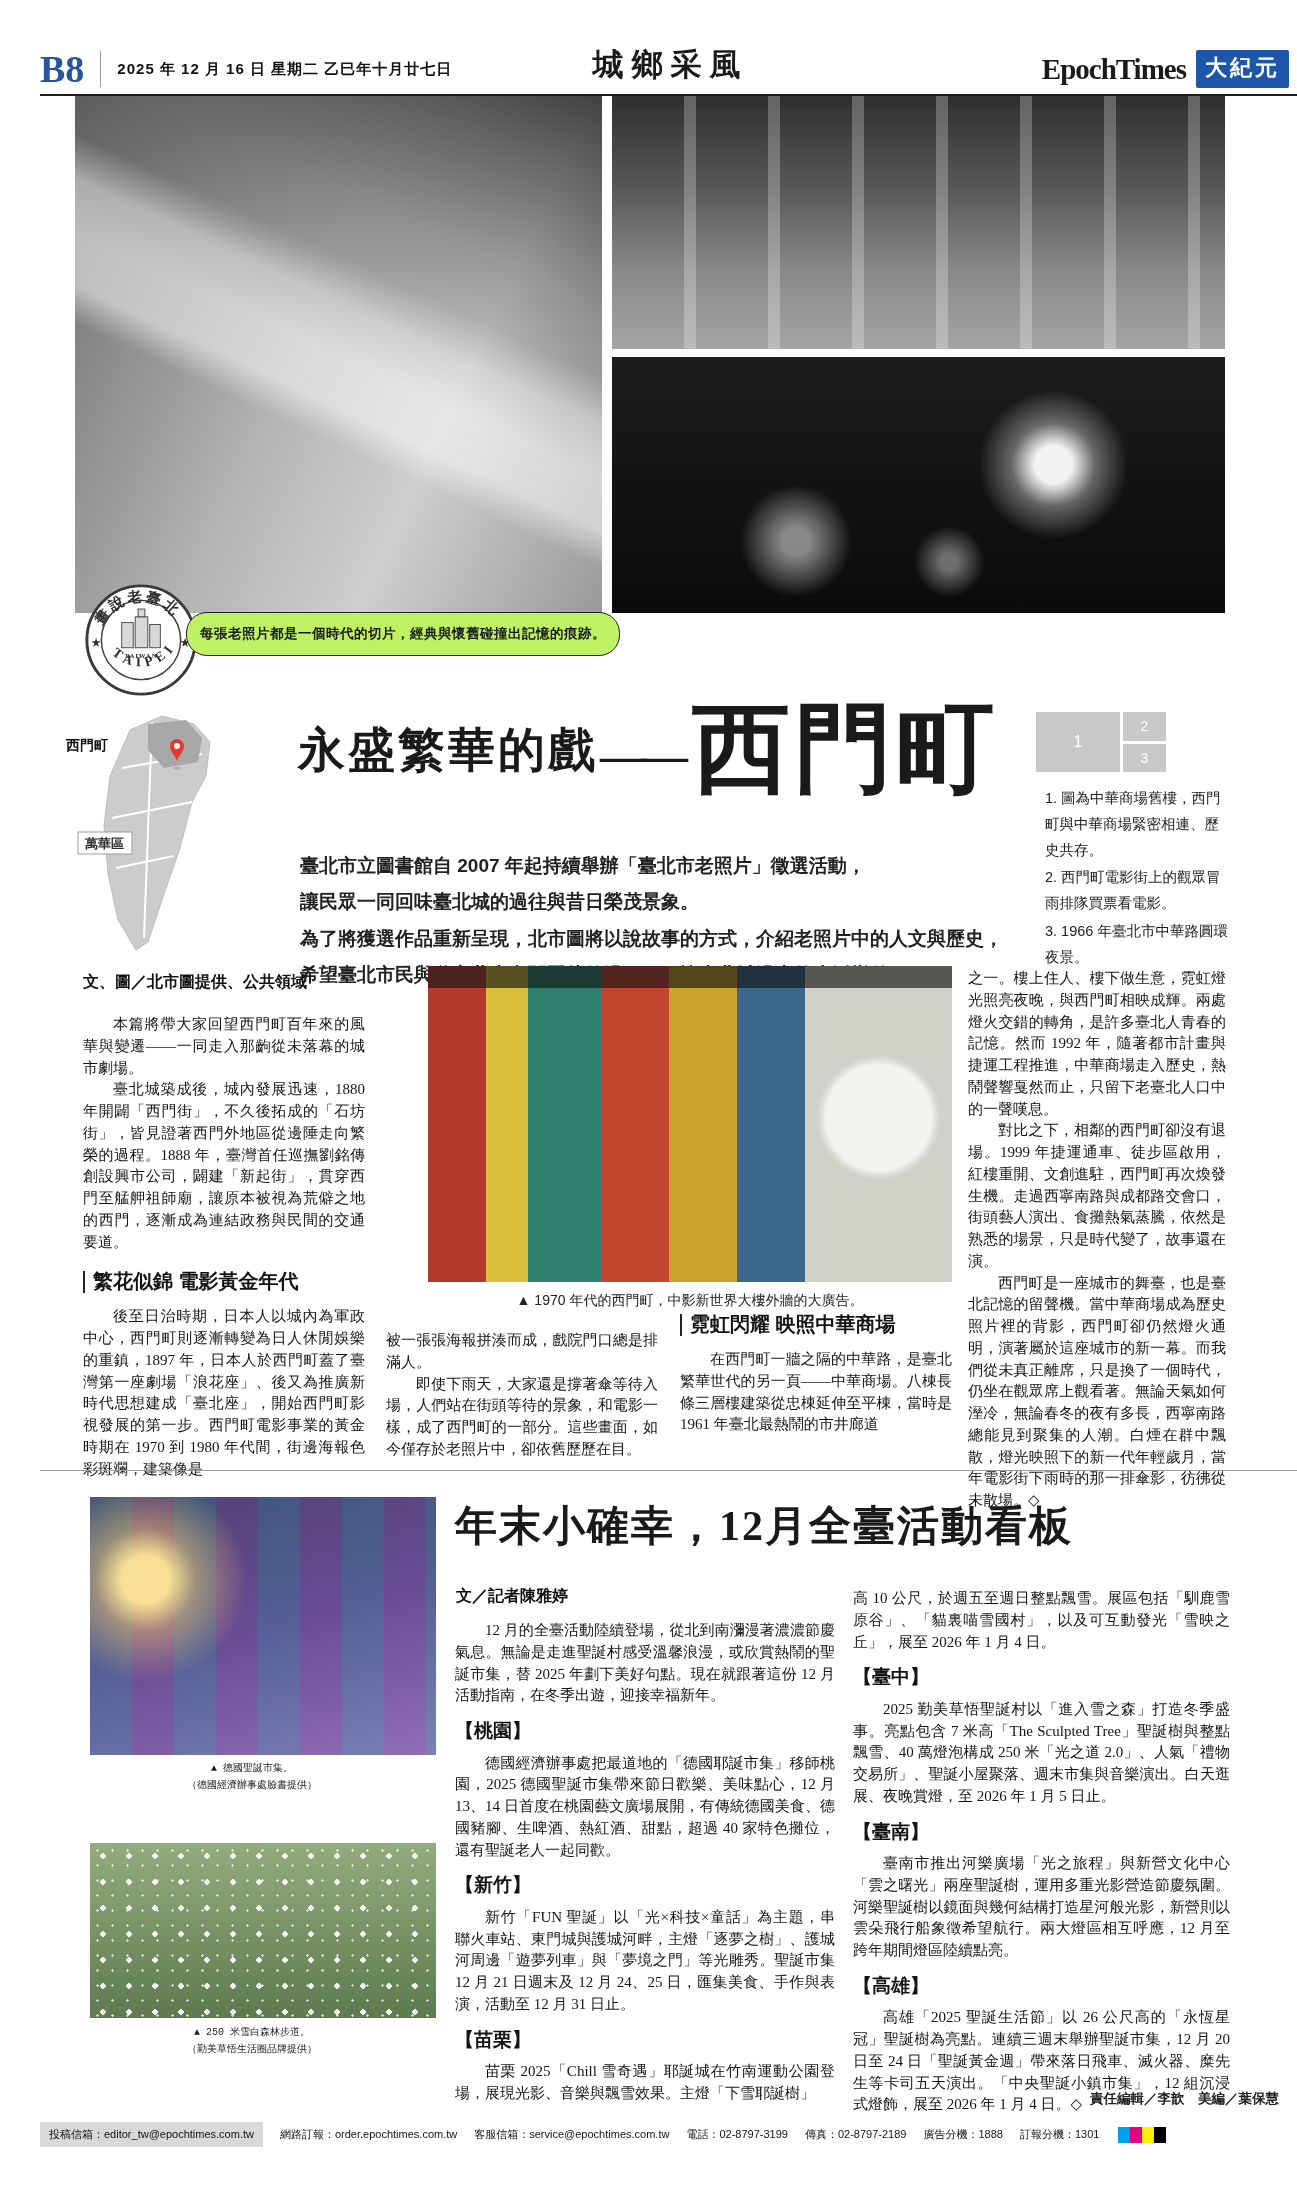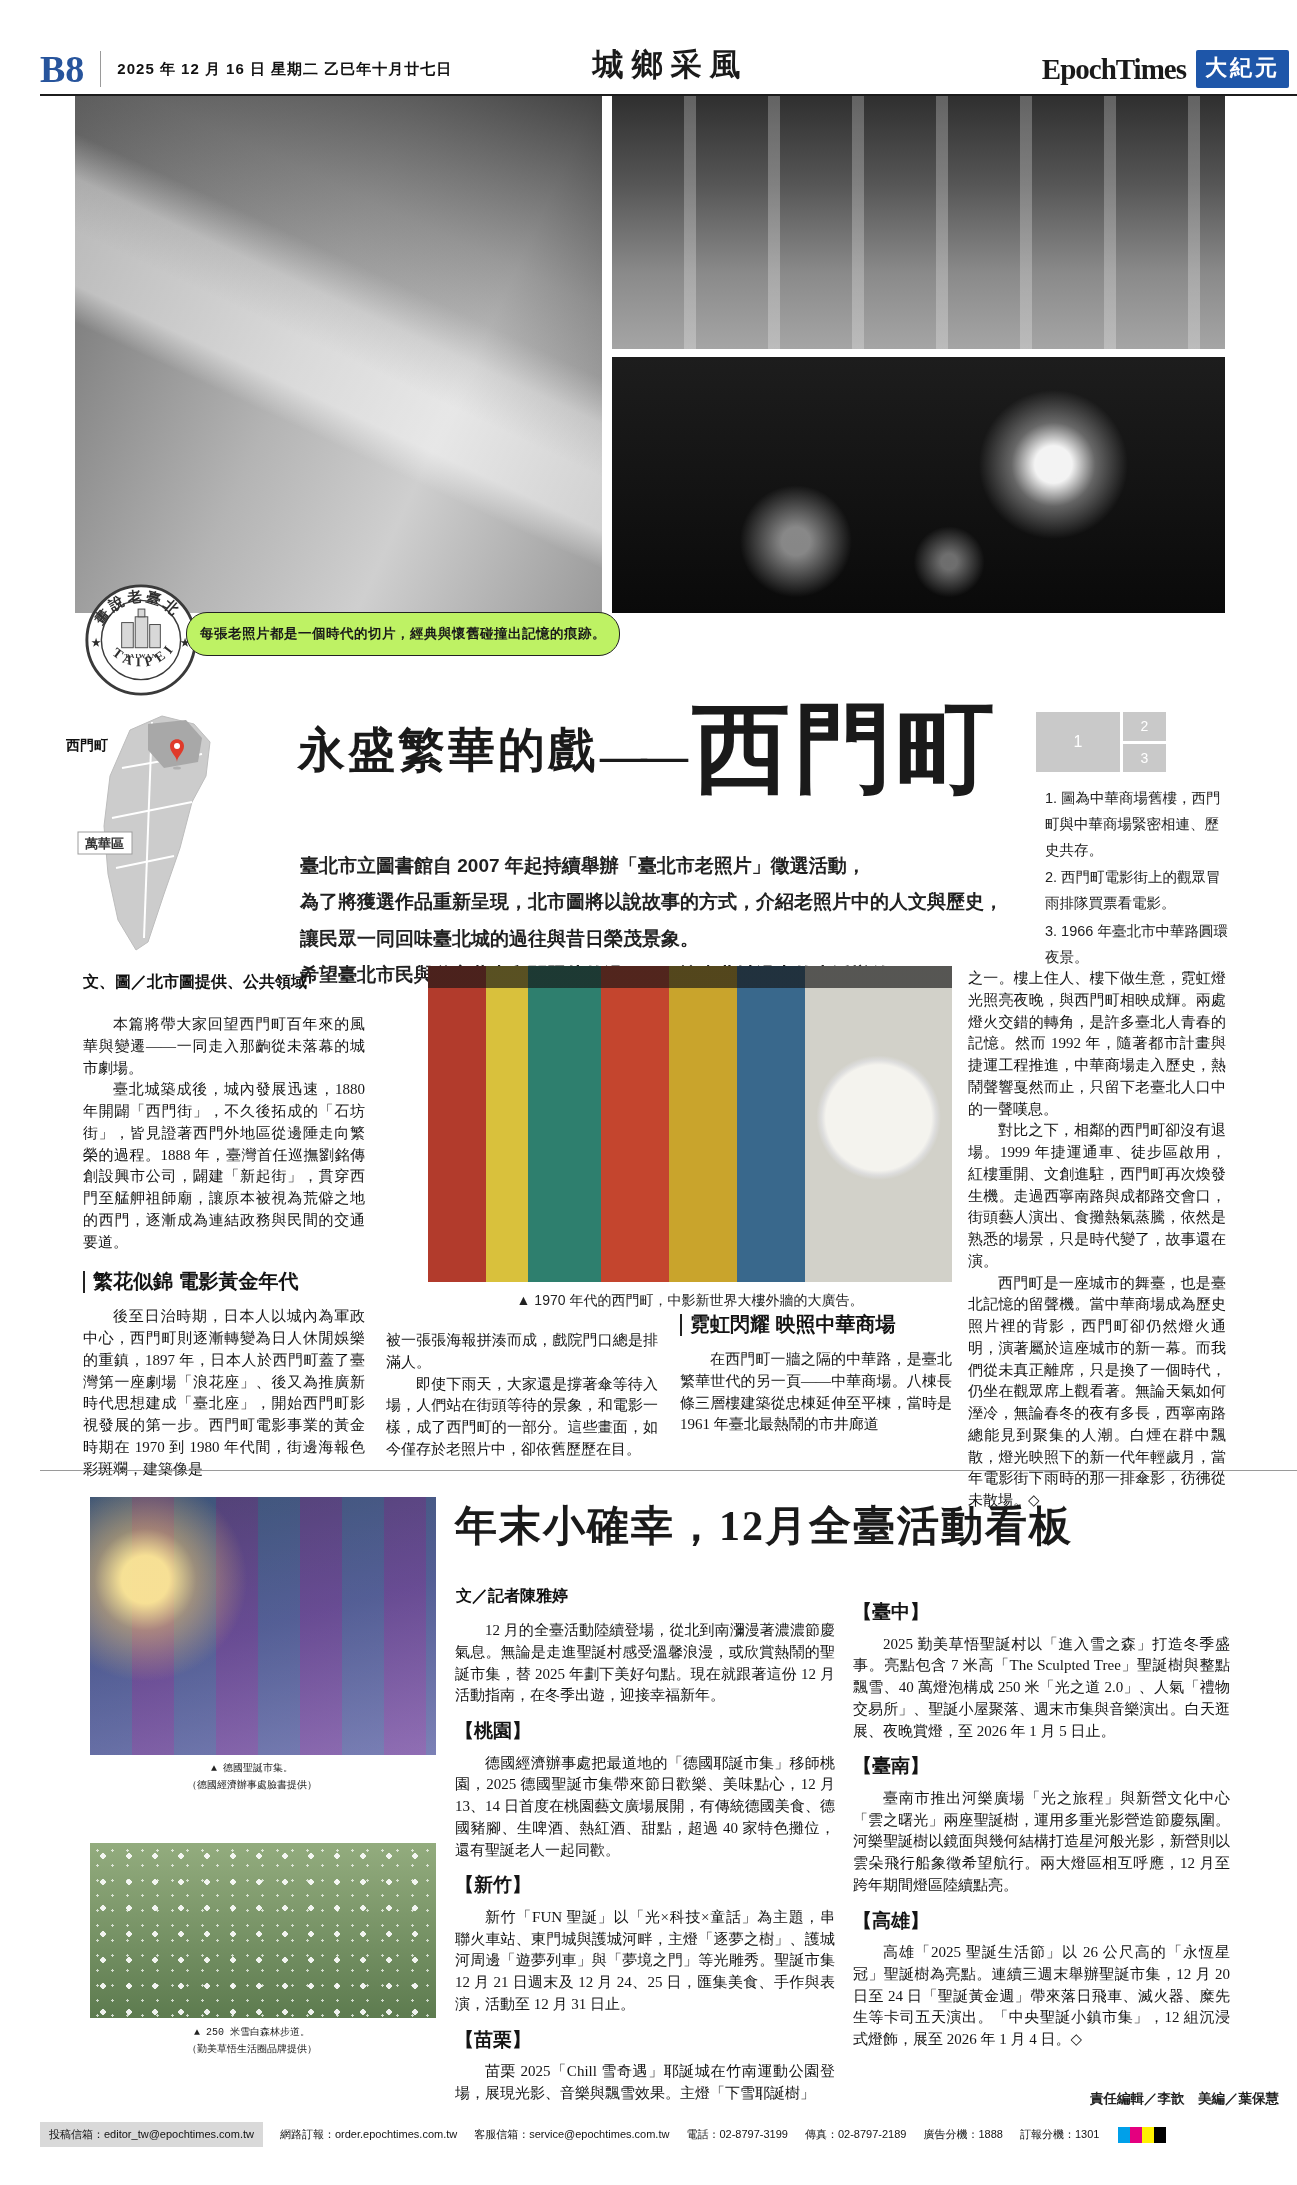--- a/index.html
+++ b/index.html
@@ -185,22 +185,22 @@
   </div>
 
   <div class="headline">
     <span class="hl-pre">永盛繁華的戲</span>
     <span class="hl-dash">——</span>
     <span class="hl-main">西門町</span>
   </div>
 
   <div class="lead sans">
     <div>臺北市立圖書館自 2007 年起持續舉辦「臺北市老照片」徵選活動，</div>
+    <div>讓民眾一同回味臺北城的過往與昔日榮茂景象。</div>
     <div>為了將獲選作品重新呈現，北市圖將以說故事的方式，介紹老照片中的人文與歷史，</div>
-    <div>讓民眾一同回味臺北城的過往與昔日榮茂景象。</div>
     <div>希望臺北市民與遊客藉由翻閱照片的過程，回憶臺北城過去的生活樣貌。</div>
   </div>
 
   <div class="side-notes sans">
     <div class="diagram">
       <div class="dg-1">1</div>
       <div class="dg-col">
         <div class="dg-2">2</div>
         <div class="dg-3">3</div>
       </div>
@@ -267,20 +267,21 @@
     <p>12 月的全臺活動陸續登場，從北到南瀰漫著濃濃節慶氣息。無論是走進聖誕村感受溫馨浪漫，或欣賞熱鬧的聖誕市集，替 2025 年劃下美好句點。現在就跟著這份 12 月活動指南，在冬季出遊，迎接幸福新年。</p>
     <div class="city">【桃園】</div>
     <p>德國經濟辦事處把最道地的「德國耶誕市集」移師桃園，2025 德國聖誕市集帶來節日歡樂、美味點心，12 月 13、14 日首度在桃園藝文廣場展開，有傳統德國美食、德國豬腳、生啤酒、熱紅酒、甜點，超過 40 家特色攤位，還有聖誕老人一起同歡。</p>
     <div class="city">【新竹】</div>
     <p>新竹「FUN 聖誕」以「光×科技×童話」為主題，串聯火車站、東門城與護城河畔，主燈「逐夢之樹」、護城河周邊「遊夢列車」與「夢境之門」等光雕秀。聖誕市集 12 月 21 日週末及 12 月 24、25 日，匯集美食、手作與表演，活動至 12 月 31 日止。</p>
     <div class="city">【苗栗】</div>
     <p>苗栗 2025「Chill 雪奇遇」耶誕城在竹南運動公園登場，展現光影、音樂與飄雪效果。主燈「下雪耶誕樹」</p>
   </div>
 
   <div class="col a2c2">
+    <p style="text-indent:0">高 10 公尺，於週五至週日整點飄雪。展區包括「馴鹿雪原谷」、「貓裏喵雪國村」，以及可互動發光「雪映之丘」，展至 2026 年 1 月 4 日。</p>
     <div class="city">【臺中】</div>
     <p>2025 勤美草悟聖誕村以「進入雪之森」打造冬季盛事。亮點包含 7 米高「The Sculpted Tree」聖誕樹與整點飄雪、40 萬燈泡構成 250 米「光之道 2.0」、人氣「禮物交易所」、聖誕小屋聚落、週末市集與音樂演出。白天逛展、夜晚賞燈，至 2026 年 1 月 5 日止。</p>
     <div class="city">【臺南】</div>
     <p>臺南市推出河樂廣場「光之旅程」與新營文化中心「雲之曙光」兩座聖誕樹，運用多重光影營造節慶氛圍。河樂聖誕樹以鏡面與幾何結構打造星河般光影，新營則以雲朵飛行船象徵希望航行。兩大燈區相互呼應，12 月至跨年期間燈區陸續點亮。</p>
     <div class="city">【高雄】</div>
     <p>高雄「2025 聖誕生活節」以 26 公尺高的「永恆星冠」聖誕樹為亮點。連續三週末舉辦聖誕市集，12 月 20 日至 24 日「聖誕黃金週」帶來落日飛車、滅火器、糜先生等卡司五天演出。「中央聖誕小鎮市集」，12 組沉浸式燈飾，展至 2026 年 1 月 4 日。◇</p>
   </div>
 
   <div class="credits">責任編輯／李歆　美編／葉保慧</div>
 

